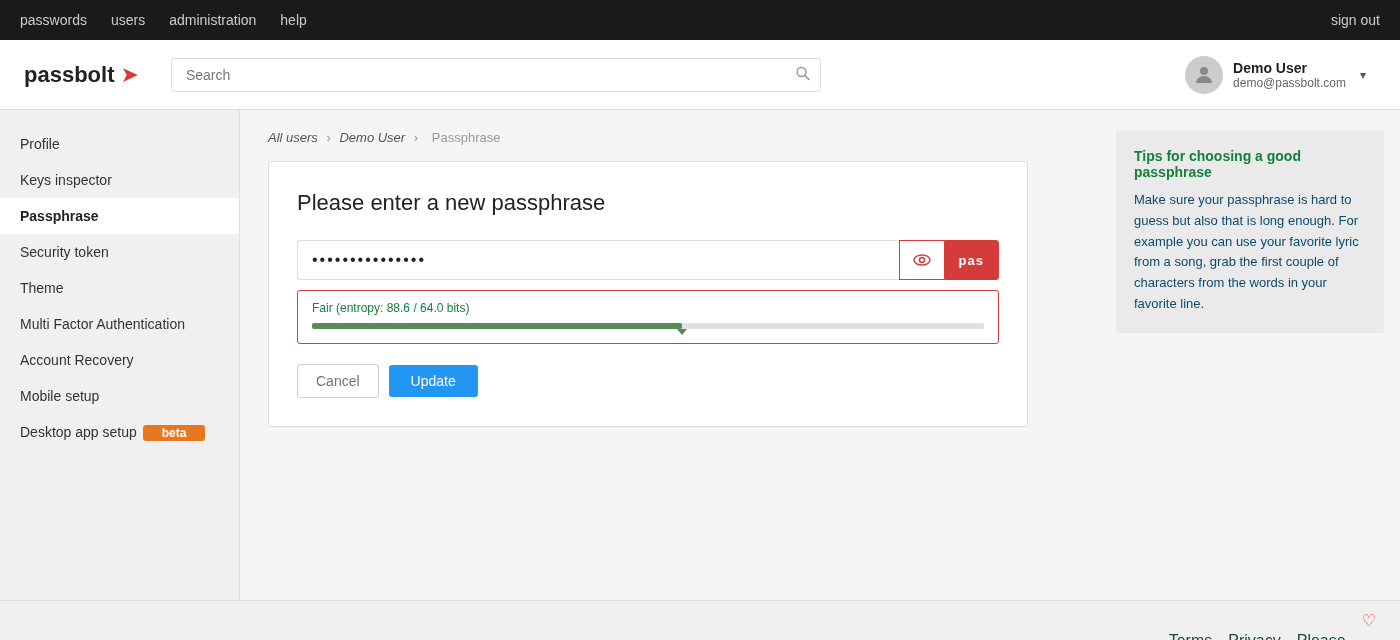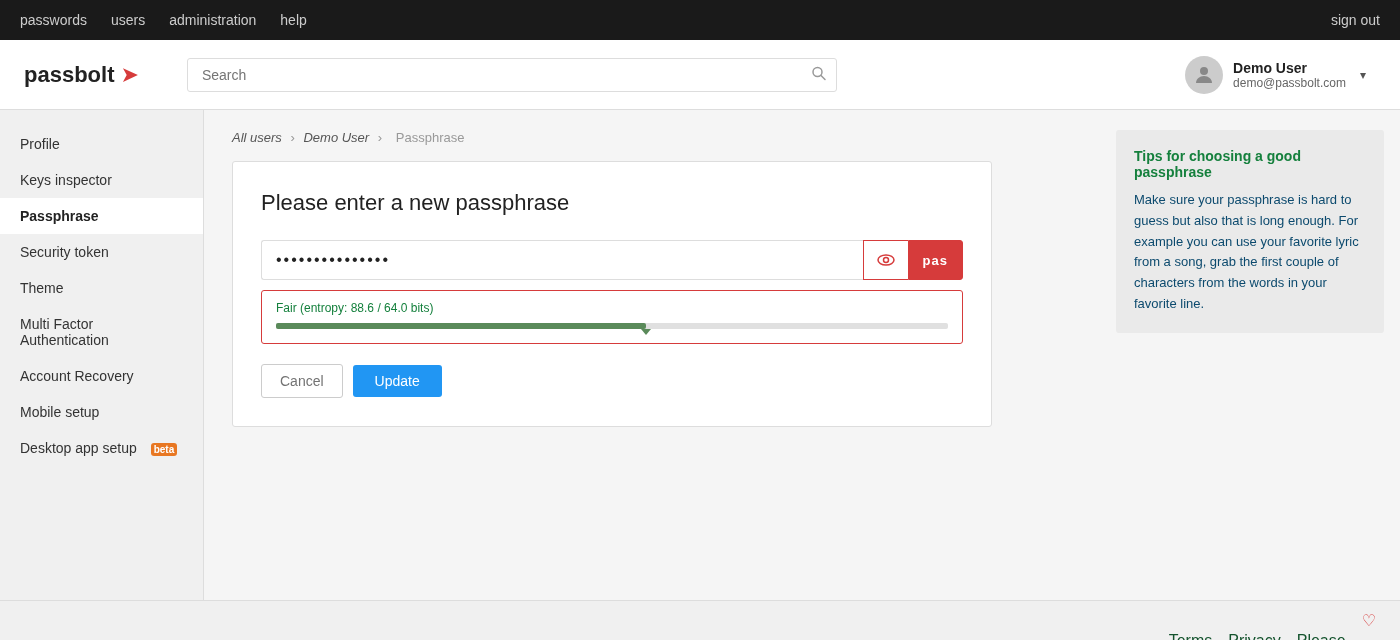--- a/index.html
+++ b/index.html
@@ -23,21 +23,21 @@
     
     .header {
       background: #fff;
       border-bottom: 1px solid #ddd;
       display: flex;
       align-items: center;
       padding: 0 24px;
       height: 70px;
       flex-shrink: 0;
     }
-    .logo { display: flex; align-items: center; gap: 6px; margin-right: 48px; }
+    .logo { display: flex; align-items: center; gap: 6px; margin-right: 32px; }
     .logo-text { font-size: 22px; font-weight: 700; color: #222; }
     .logo-arrow { color: #d63b3b; font-size: 22px; }
     .search-bar {
       flex: 1;
       max-width: 650px;
       position: relative;
     }
     .search-bar input {
       width: 100%;
       border: 1px solid #ddd;
@@ -78,42 +78,42 @@
 
     
     .content-area {
       display: flex;
       flex: 1;
       overflow: hidden;
     }
 
     
     .sidebar {
-      width: 204px;
+      width: 240px;
       background: #f0f0f0;
       border-right: 1px solid #ddd;
       padding: 16px 0;
       flex-shrink: 0;
     }
     .sidebar-item {
       padding: 10px 20px;
       cursor: pointer;
       color: #333;
       font-size: 14px;
       display: block;
     }
     .sidebar-item.active { background: #fff; font-weight: 700; color: #222; }
     .sidebar-item .beta-badge {
       display: inline-block;
       background: #e87722;
       color: #fff;
-      font-size: 10px;
-      border-radius: 3px;
-      padding: 1px 3px;
-      margin-left: 10px;
+      font-size: 12px;
+      border-radius: 3px;
+      padding: 1px 19px;
+      margin-left: 2px;
       font-weight: 600;
       vertical-align: middle;
     }
 
     
     .main-panel {
       flex: 1;
       padding: 20px 28px;
       overflow-y: auto;
       background: #f5f5f5;

